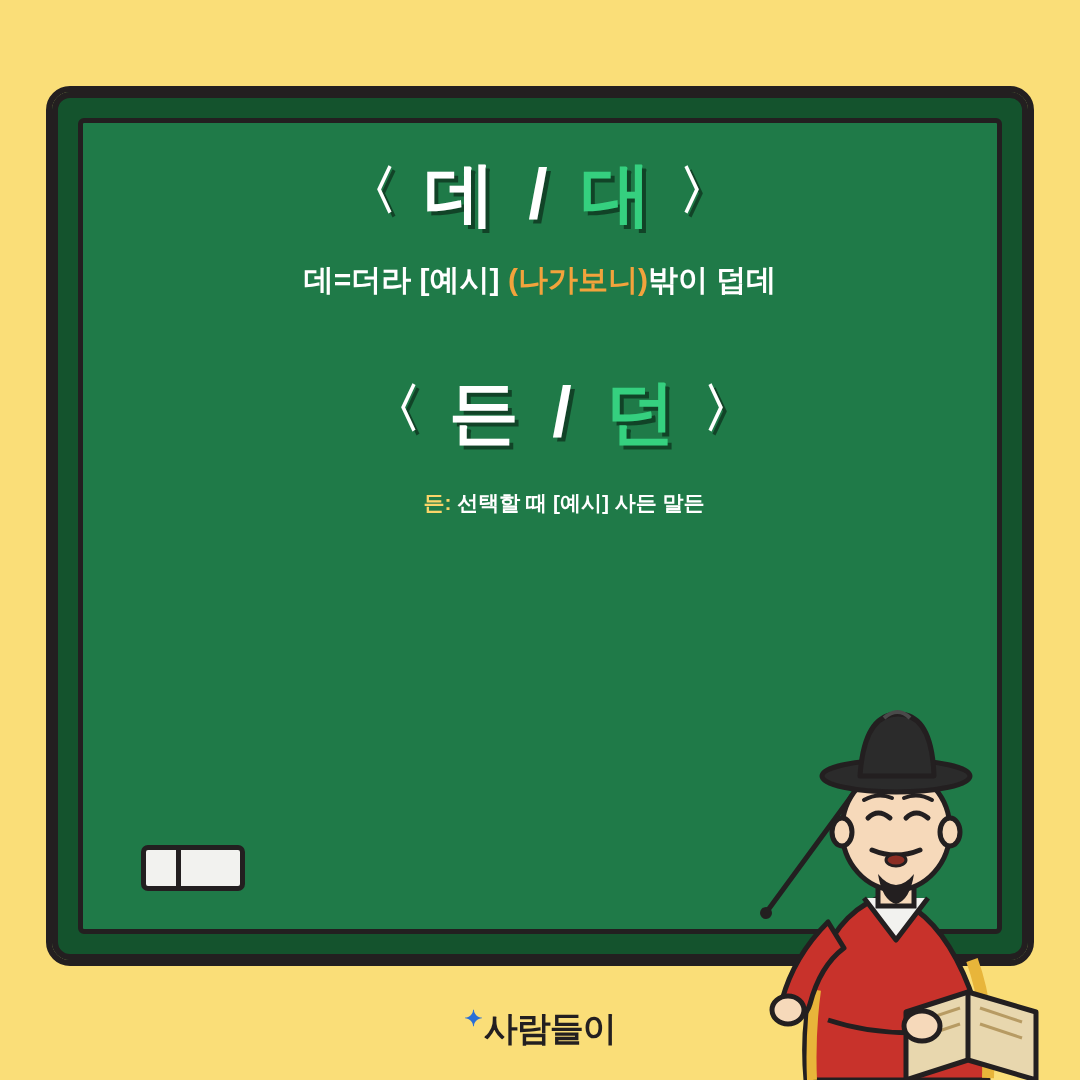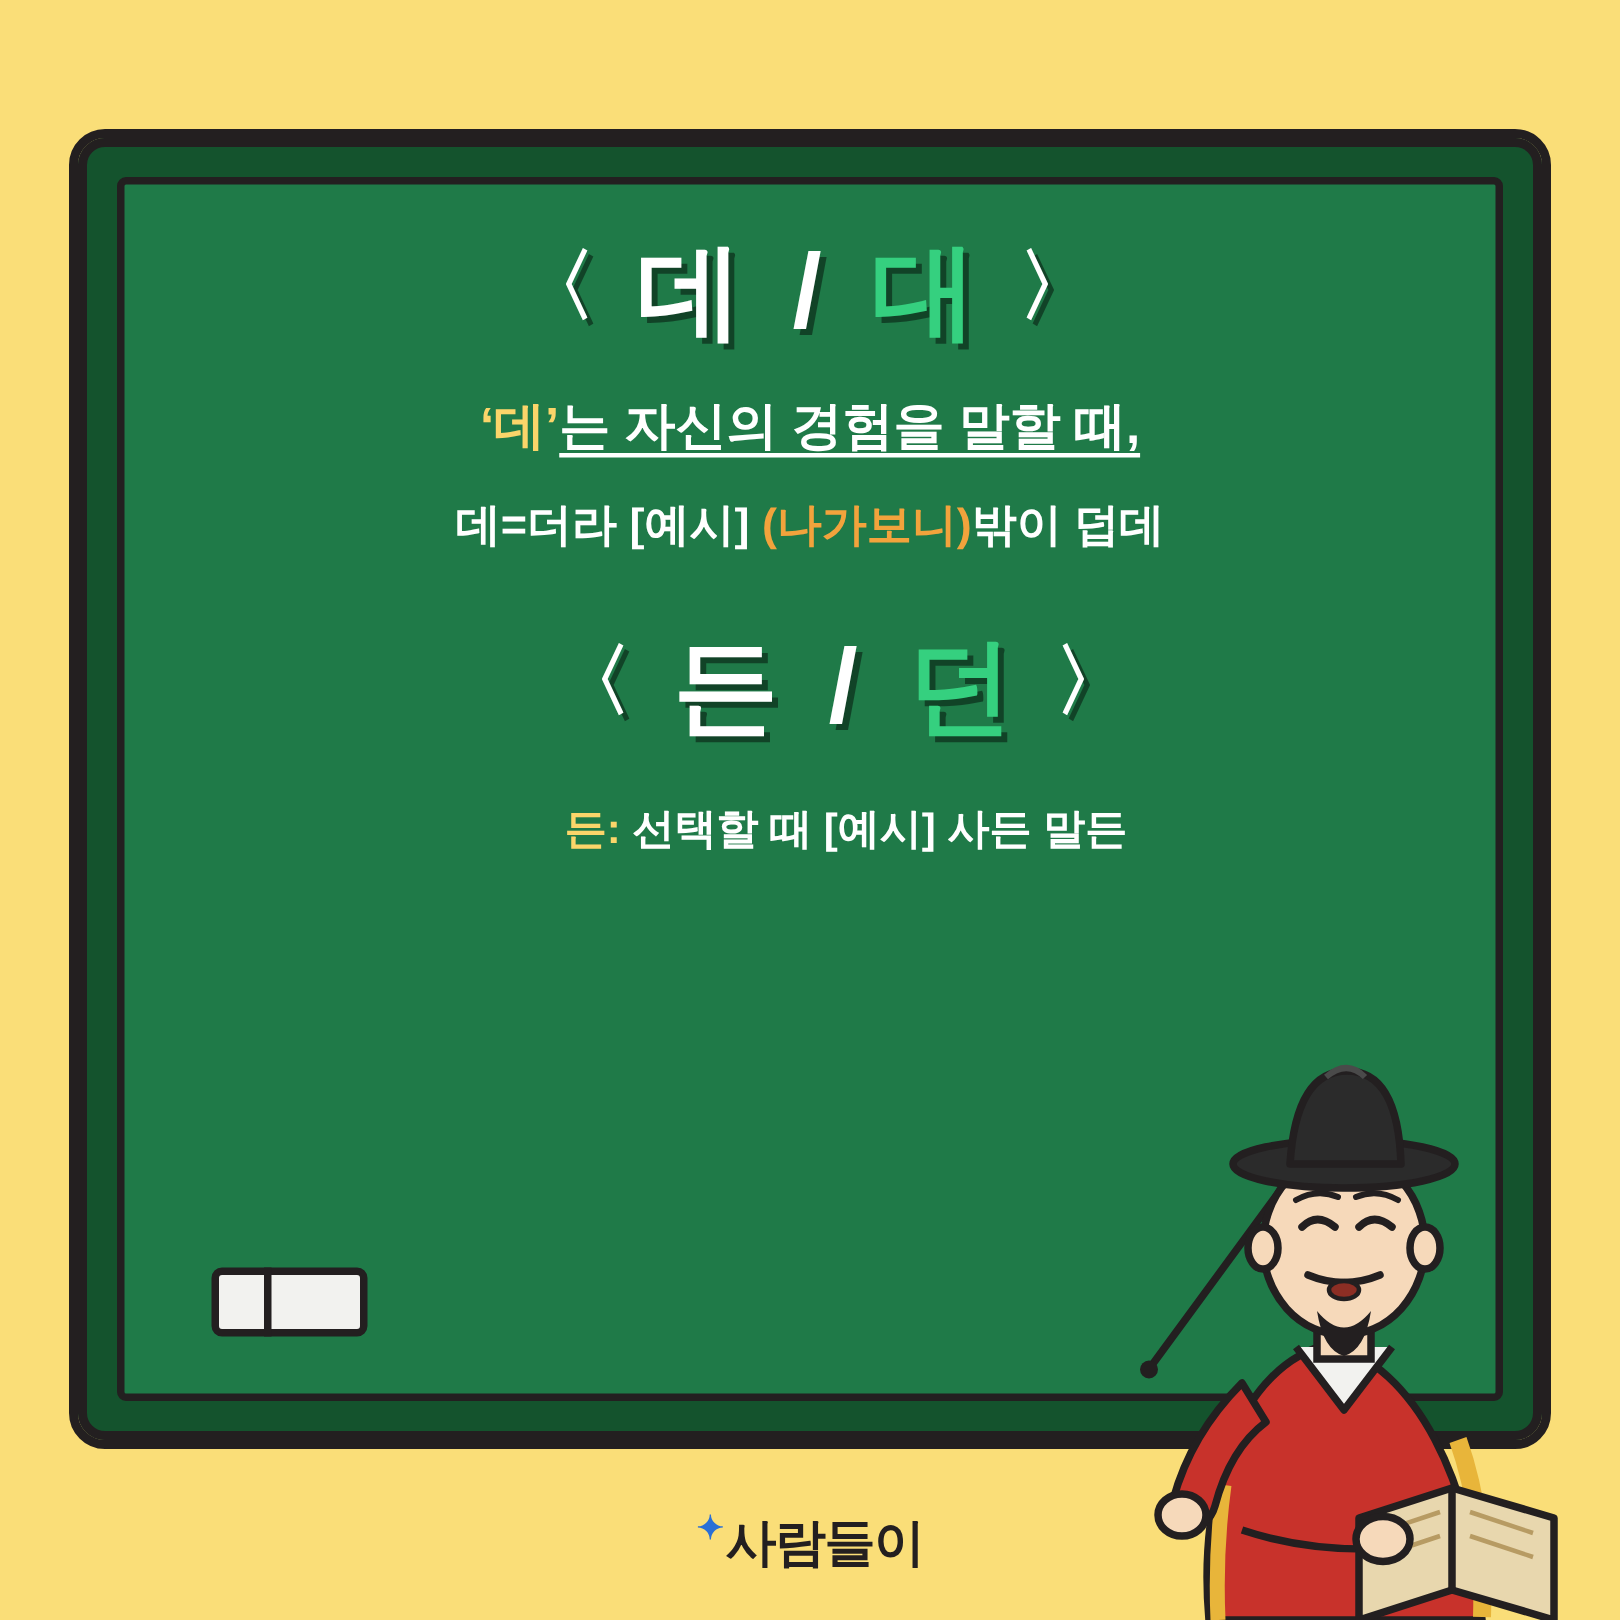--- a/index.html
+++ b/index.html
@@ -124,26 +124,26 @@
     color: #ffffff;
     margin-top: 20px;
     line-height: 1.4;
     text-align: center;
   }
   .example-line .orange {
     color: #f2a33c;
   }
 
   .section-2 {
-    margin-top: 48px;
+    margin-top: 74px;
     padding-left: 48px;
   }
 
   .rule-line {
-    font-size: 28px;
+    font-size: 21px;
     font-weight: 700;
     color: #ffffff;
     margin-top: 24px;
     line-height: 1.45;
   }
   .rule-line .yellow {
     color: #fbd56a;
   }
 
   .spacer-small { height: 14px; }
@@ -198,23 +198,20 @@
 
       <div class="heading">
         <span class="bracket">〈</span>
         <span>데</span>
         <span class="slash">/</span>
         <span class="accent">대</span>
         <span class="bracket">〉</span>
       </div>
 
       <div class="lead">
-        <div>
-          <span>‘데’</span><span class="white u">는 자신의 경험을 말할 때,</span>
-        </div>
       </div>
 
       <div class="example-line">
         <span>데=더라  [예시] </span><span class="orange">(나가보니)</span><span>밖이 덥데</span>
       </div>
 
       <div class="section-2">
         <div class="heading">
           <span class="bracket">〈</span>
           <span>든</span>

